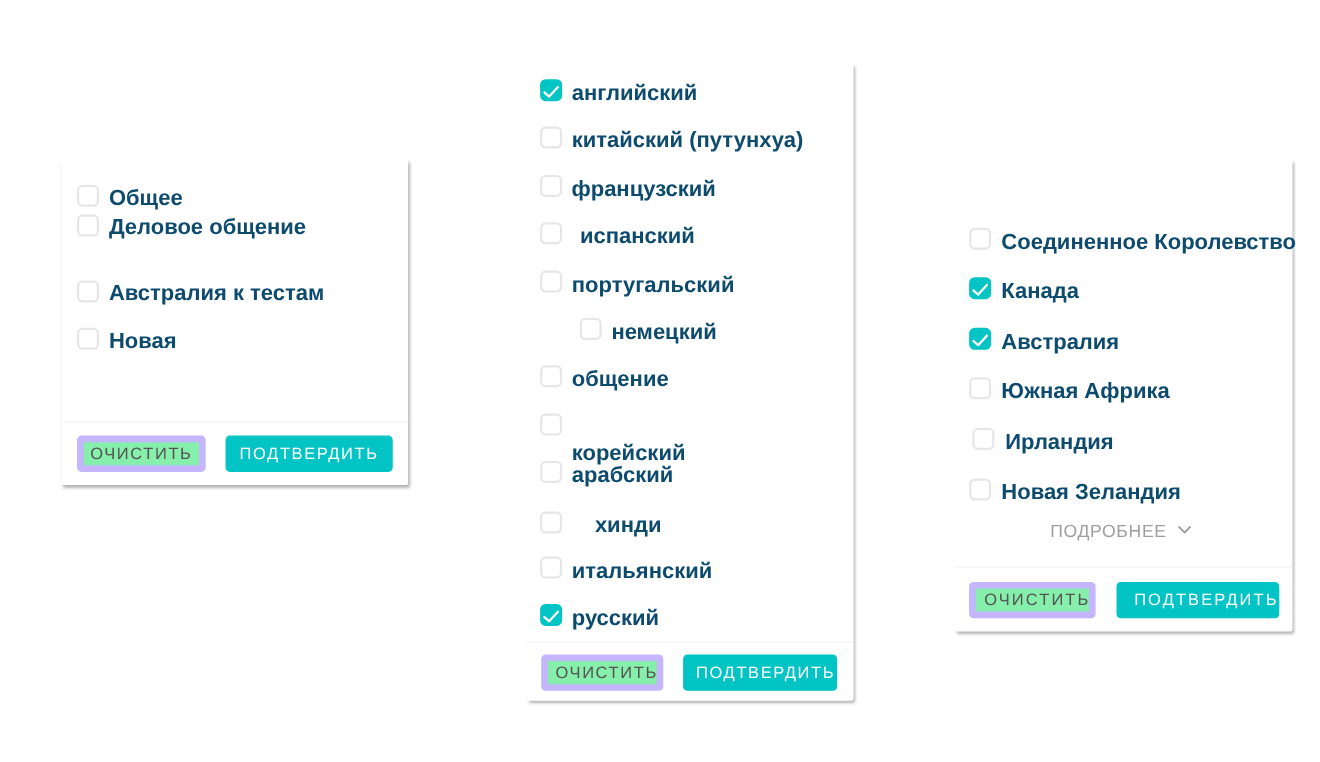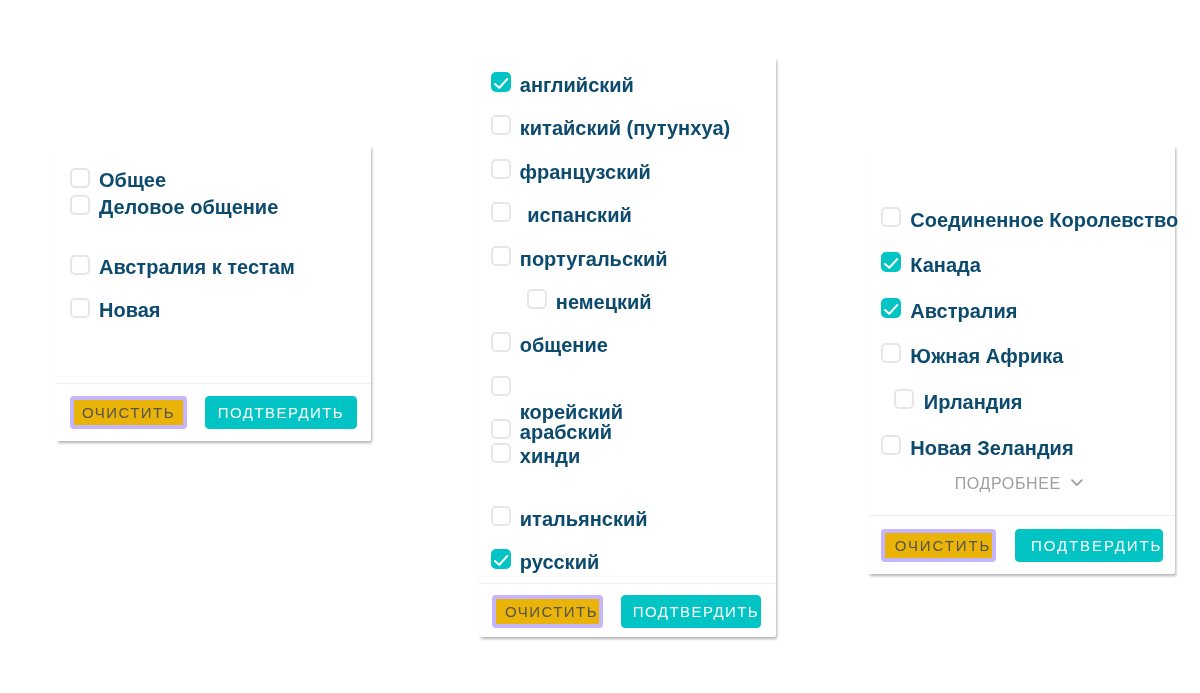--- a/index.html
+++ b/index.html
@@ -27,21 +27,21 @@
   .more{position:absolute;color:#9e9e9e;letter-spacing:0.6px;font-size:16px;
         line-height:1;display:flex;align-items:baseline;white-space:nowrap;}
   .more .chev{display:block;position:relative;top:-2px;left:-1.5px;}
 
   
   .sep{position:absolute;height:1px;background:#eff0f2;left:0;}
   .btn{position:absolute;box-sizing:border-box;display:flex;align-items:center;
        justify-content:center;border-radius:4px;letter-spacing:1.45px;
        font-family:"Liberation Sans",sans-serif;
        font-size:15px;line-height:1;height:33px;white-space:nowrap;cursor:pointer;padding:0;}
-  .btn.clear{background:#eab308;border:4px solid #c4b5fd;color:#535353;}
+  .btn.clear{background:#86efac;border:6px solid #c4b5fd;color:#535353;}
   .btn.confirm{background:#03c4c4;border:1px solid #03c4c4;color:#ffffff;}
 </style>
 </head>
 <body>
 
 <div class="stage">
 
   <div class="panel" style="left:56px;top:145px;width:315px;height:296px;">
     <div class="opt" style="top:21px;left:13.5px;height:24px;">
       <span class="cb" role="checkbox" aria-checked="false"></span>
@@ -98,21 +98,21 @@
       <span class="lbl" style="margin-left:8.5px;top:3px;">общение</span>
     </div>
     <div class="opt" style="top:316.8px;left:12.3px;height:24px;">
       <span class="cb" role="checkbox" aria-checked="false"></span>
       <span class="lbl" style="margin-left:8.5px;top:3px;margin-top:47px;">корейский</span>
     </div>
     <div class="opt" style="top:360.2px;left:12.3px;height:24px;">
       <span class="cb" role="checkbox" aria-checked="false"></span>
       <span class="lbl" style="margin-left:8.5px;top:3px;">арабский</span>
     </div>
-    <div class="opt" style="top:384px;left:12.3px;height:24px;">
+    <div class="opt" style="top:406px;left:12.3px;height:24px;gap:21px;">
       <span class="cb" role="checkbox" aria-checked="false"></span>
       <span class="lbl" style="margin-left:8.5px;top:3px;">хинди</span>
     </div>
     <div class="opt" style="top:447px;left:12.3px;height:24px;">
       <span class="cb" role="checkbox" aria-checked="false"></span>
       <span class="lbl" style="margin-left:8.5px;top:3px;">итальянский</span>
     </div>
     <div class="opt" style="top:490.4px;left:12.3px;height:24px;">
       <span class="cb on" role="checkbox" aria-checked="true">
           <svg class="tick" width="20" height="20" viewBox="0 0 20 20" aria-hidden="true">
@@ -144,21 +144,21 @@
           <svg class="tick" width="20" height="20" viewBox="0 0 20 20" aria-hidden="true">
             <path d="M3.9 12 8.3 15.8 16.2 7.1" fill="none" stroke="#ffffff" stroke-width="2.1" stroke-linecap="round" stroke-linejoin="round"></path>
           </svg>
         </span>
       <span class="lbl" style="margin-left:9.8px;top:3px;">Австралия</span>
     </div>
     <div class="opt" style="top:196.4px;left:12.5px;height:24px;">
       <span class="cb" role="checkbox" aria-checked="false"></span>
       <span class="lbl" style="margin-left:9.8px;top:3px;">Южная Африка</span>
     </div>
-    <div class="opt" style="top:242px;left:26px;height:24px;">
+    <div class="opt" style="top:242px;left:16px;height:24px;">
       <span class="cb" role="checkbox" aria-checked="false"></span>
       <span class="lbl" style="margin-left:9.8px;top:3px;">Ирландия</span>
     </div>
     <div class="opt" style="top:287.6px;left:12.5px;height:24px;">
       <span class="cb" role="checkbox" aria-checked="false"></span>
       <span class="lbl" style="margin-left:9.8px;top:3px;">Новая Зеландия</span>
     </div>
     <div class="more" style="top:330.5px;left:86.7px;">
       <span>ПОДРОБНЕЕ</span>
       <span class="chev" style="margin-left:11.6px;"><svg width="12" height="8" viewBox="0 0 12 8" aria-hidden="true">

